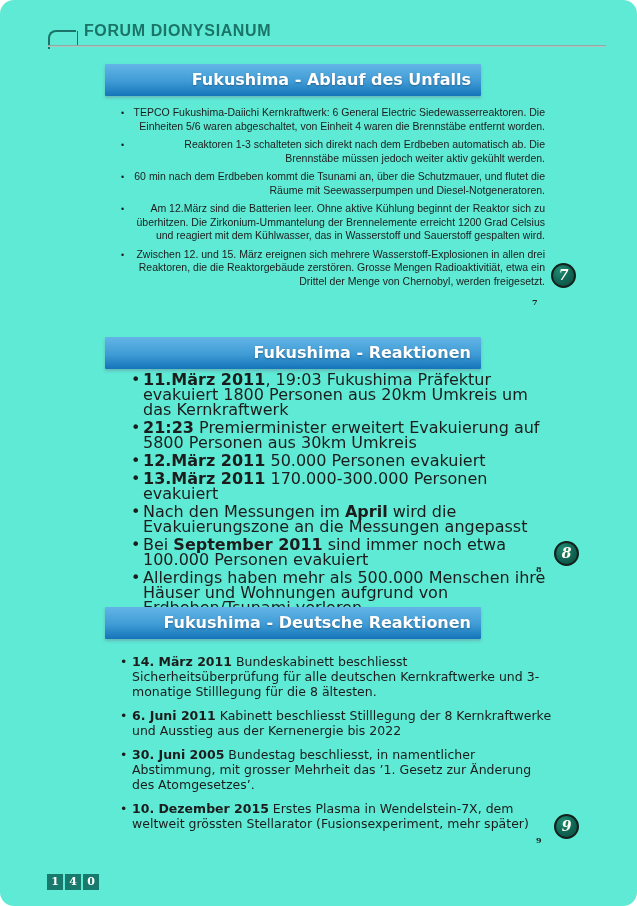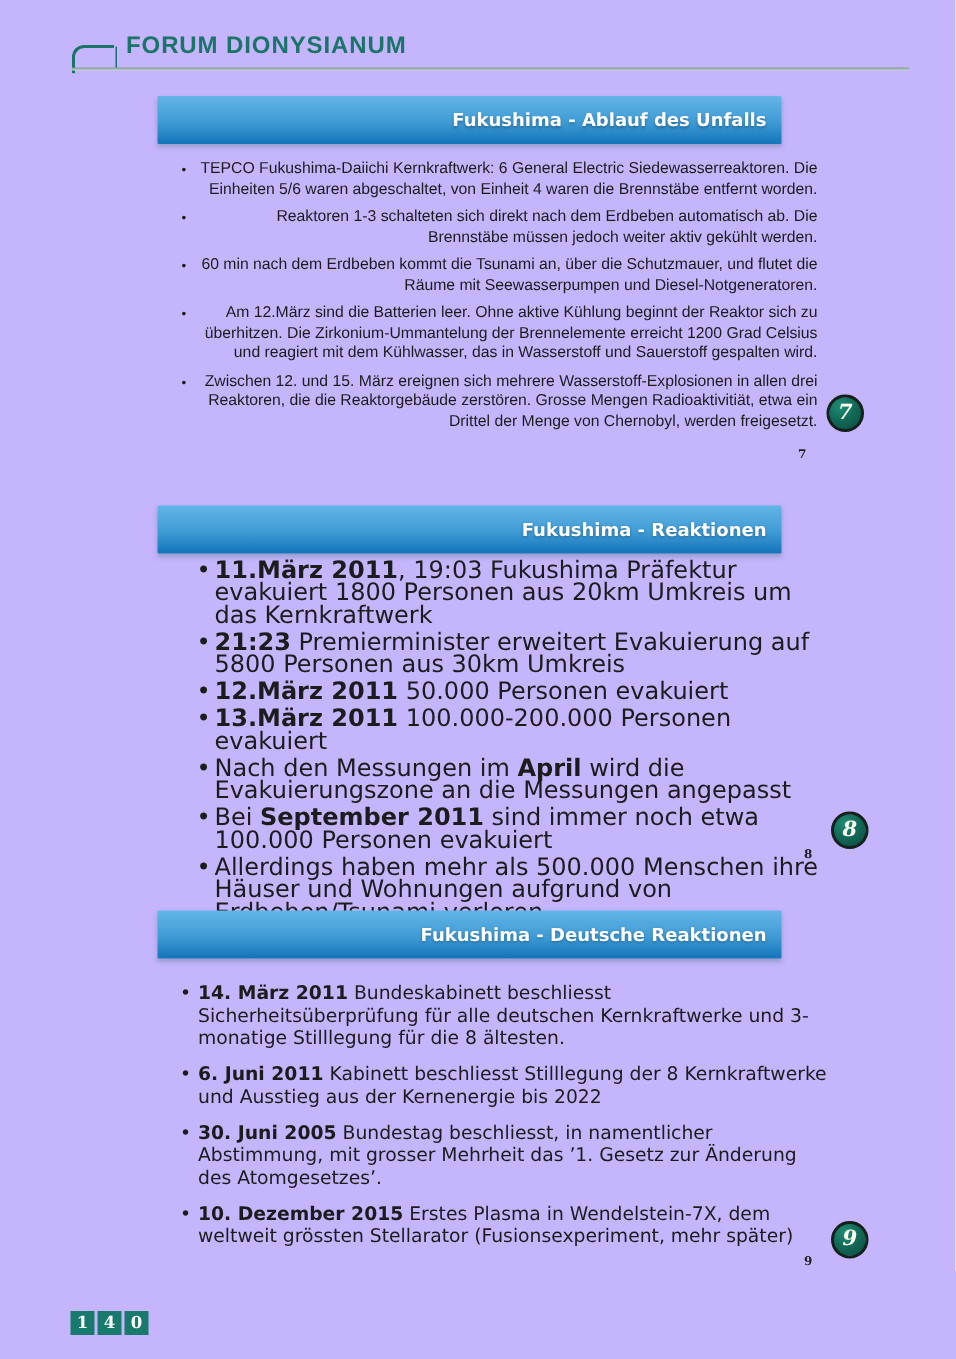--- a/index.html
+++ b/index.html
@@ -1,18 +1,18 @@
 <!DOCTYPE html>
 <html><head>
 <meta charset="utf-8">
 <style>
   html,body { margin:0; padding:0; background:#ffffff; }
   .page {
-    position:relative; width:637px; height:906px; background:#c4b5fd;
-    font-family:"Liberation Sans", sans-serif; overflow:hidden;
+    position:relative; width:637px; height:906px; background:#5eead4;
+    font-family:"Liberation Sans", sans-serif; overflow:hidden;border-radius:14px;
   }
 
   
   .logo-tab {
     position:absolute; left:48px; top:30px; width:26px; height:17px;
     border-left:2px solid #1b7468; border-top:2px solid #1b7468;
     border-top-left-radius:8px;
   }
   .logo-tick {
     position:absolute; left:77px; top:31px; width:0; height:15px;
@@ -23,26 +23,26 @@
     font-family:"Liberation Sans", sans-serif; font-size:16px; font-weight:bold;
     letter-spacing:0.6px; color:#1b7468;
   }
   .header-rule {
     position:absolute; left:48px; top:45px; width:558px; height:2px;
     background:linear-gradient(#7d9c95,#c2d3cf);
   }
 
   
   .bar {
-    position:absolute; left:105px; width:416px; height:32px;
+    position:absolute; left:105px; width:376px; height:32px;
     background:linear-gradient(180deg,#63b5e6 0%, #3f9bd5 55%, #1374b8 100%);
     box-shadow:0 2px 3px rgba(110,135,160,0.5);
     border-radius:1px;
     color:#ffffff; font-family:"DejaVu Sans", sans-serif;
-    font-size:12px; font-weight:bold; text-align:right;
+    font-size:16px; font-weight:bold; text-align:right;
     line-height:32px; padding-right:10px; box-sizing:border-box;
     text-shadow:0 1px 2px rgba(0,0,0,0.3);
     padding-left:23px;
   }
   .bar-1 { top:64px; }
   .bar-2 { top:337px; }
   .bar-3 { top:607px; }
 
   
   .content { position:absolute; color:#1c1c1c; }
@@ -122,21 +122,21 @@
   </section>
 
   <section>
     <div class="bar bar-2">
       <span>Fukushima - Reaktionen</span>
     </div>
     <div class="content content-2">
         <div class="bullet"><span class="b">11.März 2011</span><span>, 19:03 Fukushima Präfektur evakuiert 1800 Personen aus 20km Umkreis um das Kernkraftwerk</span></div>
         <div class="bullet"><span class="b">21:23</span><span> Premierminister erweitert Evakuierung auf 5800 Personen aus 30km Umkreis</span></div>
         <div class="bullet"><span class="b">12.März 2011</span><span> 50.000 Personen evakuiert</span></div>
-        <div class="bullet"><span class="b">13.März 2011</span><span> 100.000-200.000 Personen evakuiert</span></div>
+        <div class="bullet"><span class="b">13.März 2011</span><span> 170.000-300.000 Personen evakuiert</span></div>
         <div class="bullet"><span>Nach den Messungen im </span><span class="b">April</span><span> wird die Evakuierungszone an die Messungen angepasst</span></div>
         <div class="bullet"><span>Bei </span><span class="b">September 2011</span><span> sind immer noch etwa 100.000 Personen evakuiert</span></div>
         <div class="bullet"><span>Allerdings haben mehr als 500.000 Menschen ihre Häuser und Wohnungen aufgrund von Erdbeben/Tsunami verloren</span></div>
       </div>
     <span class="slide-num num-2">8</span>
     <span class="badge badge-2">8</span>
   </section>
 
   <section>
     <div class="bar bar-3">

